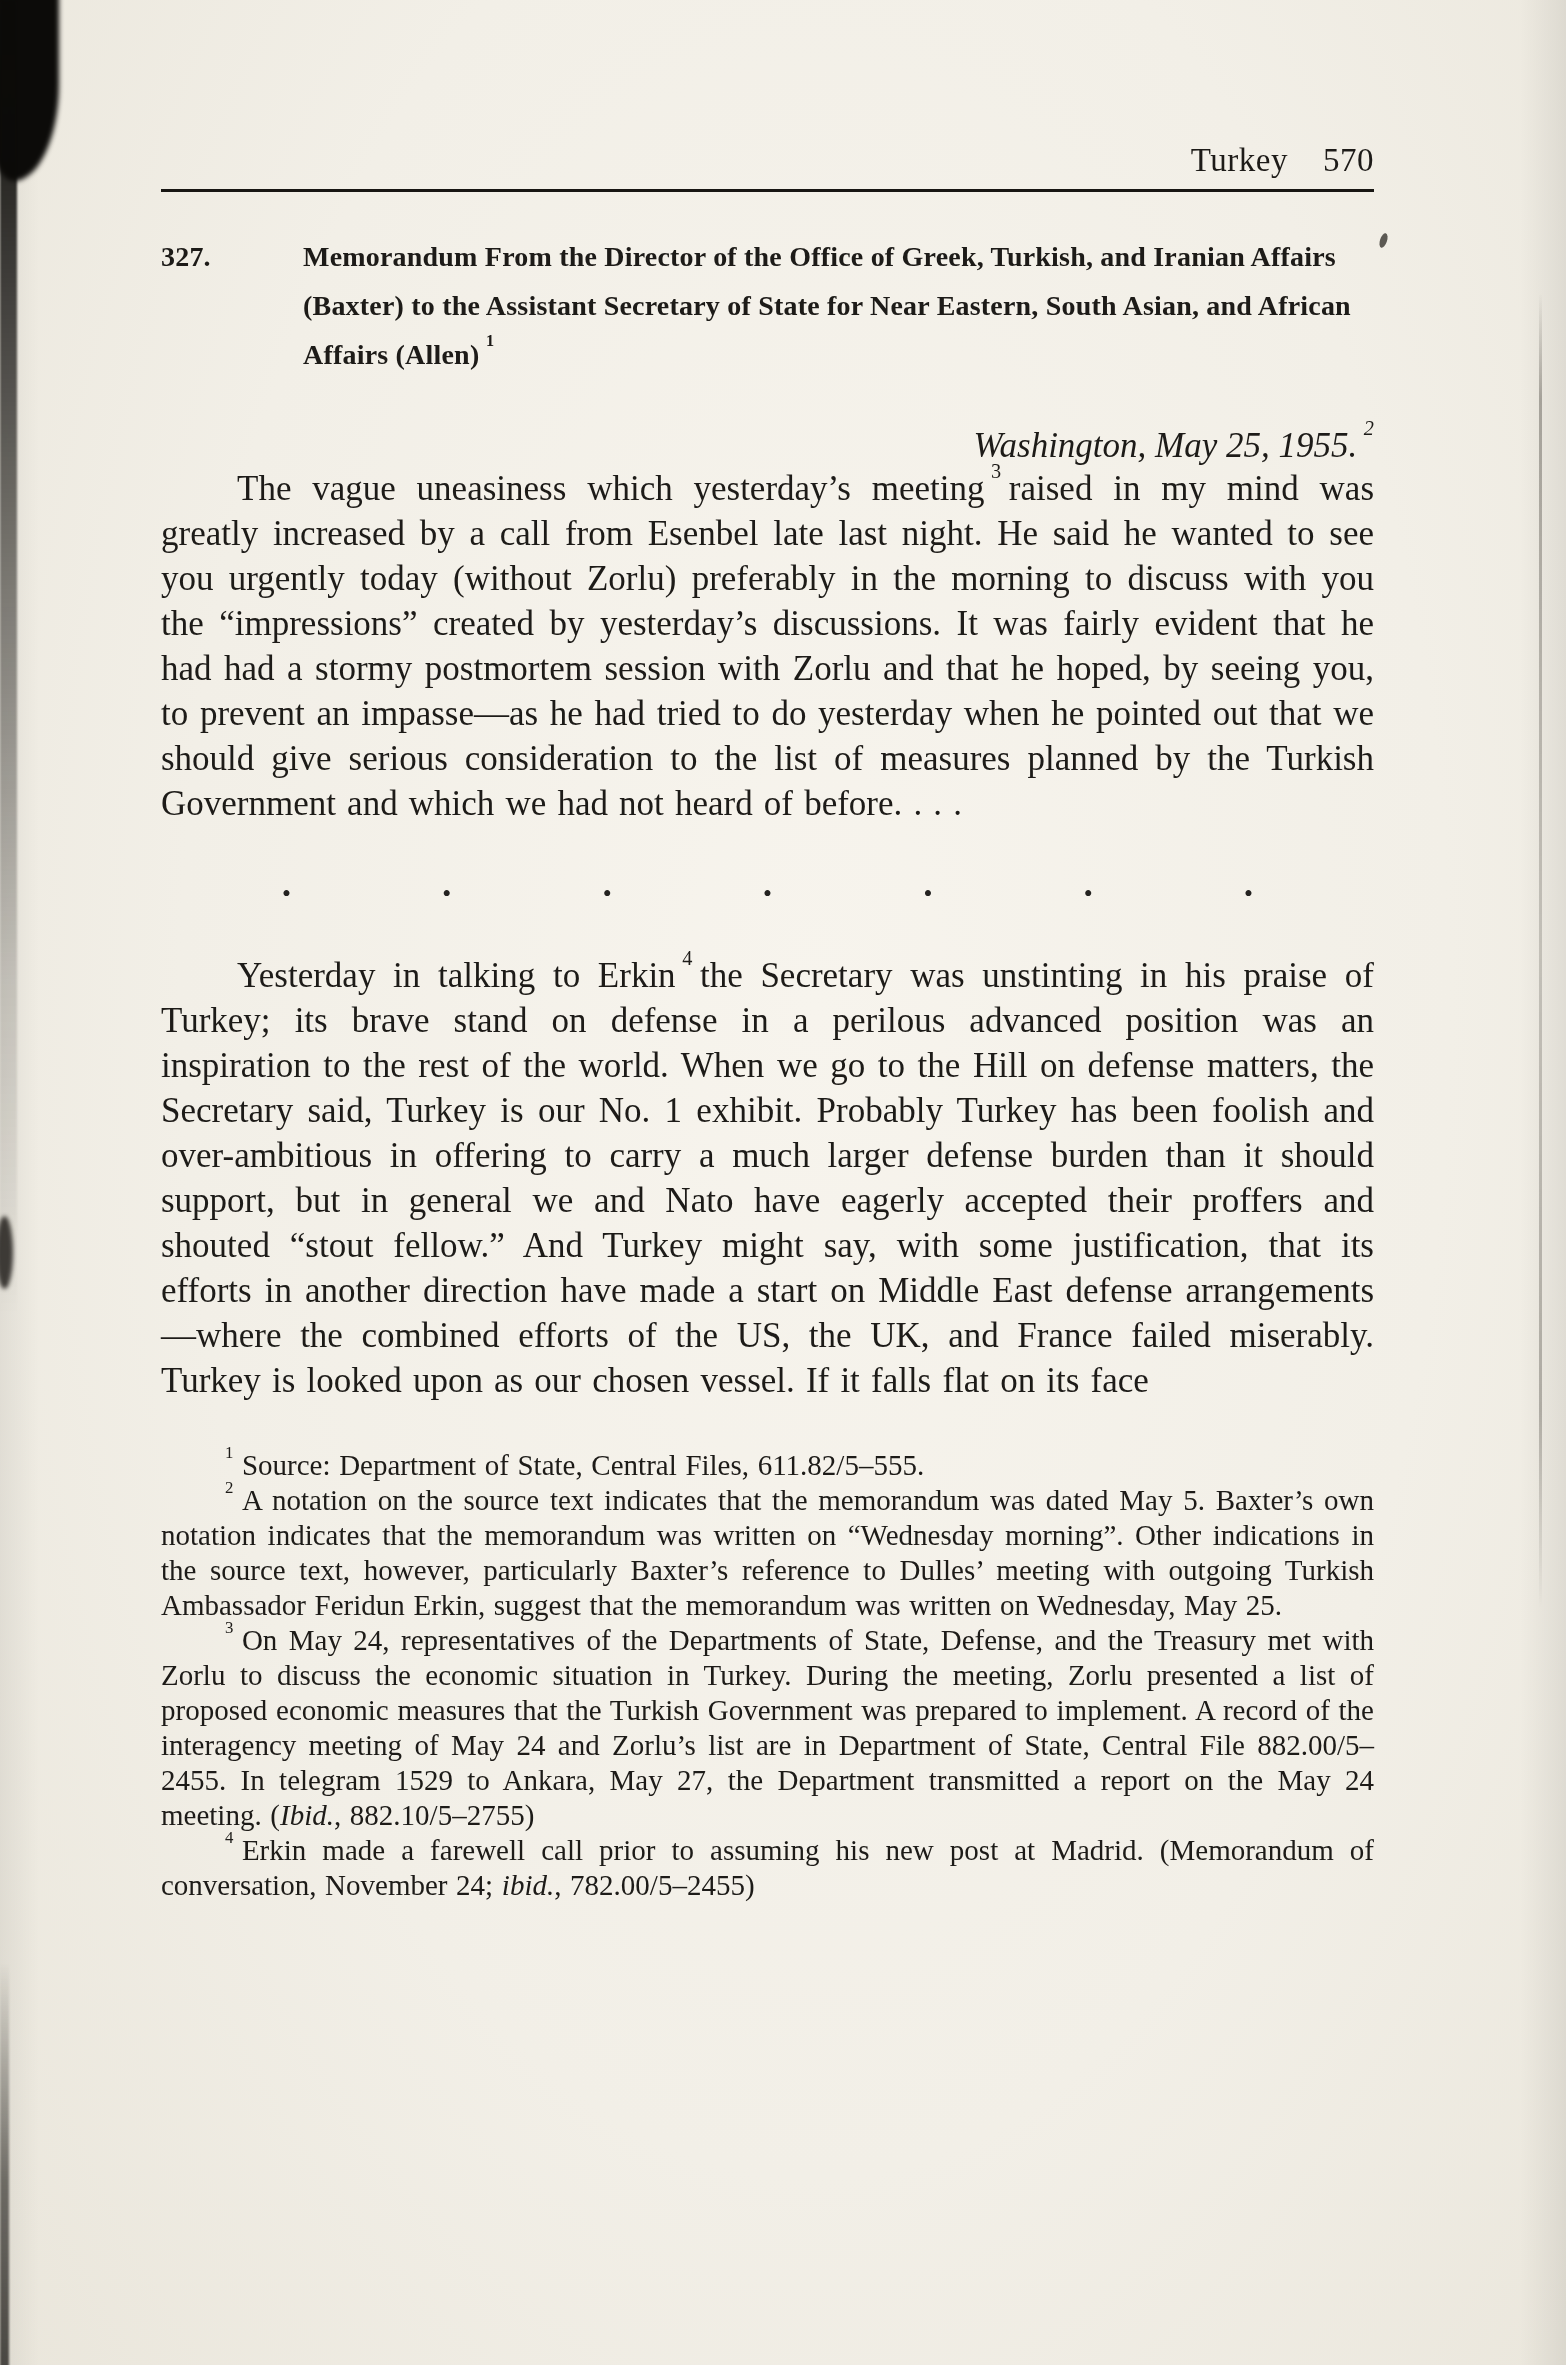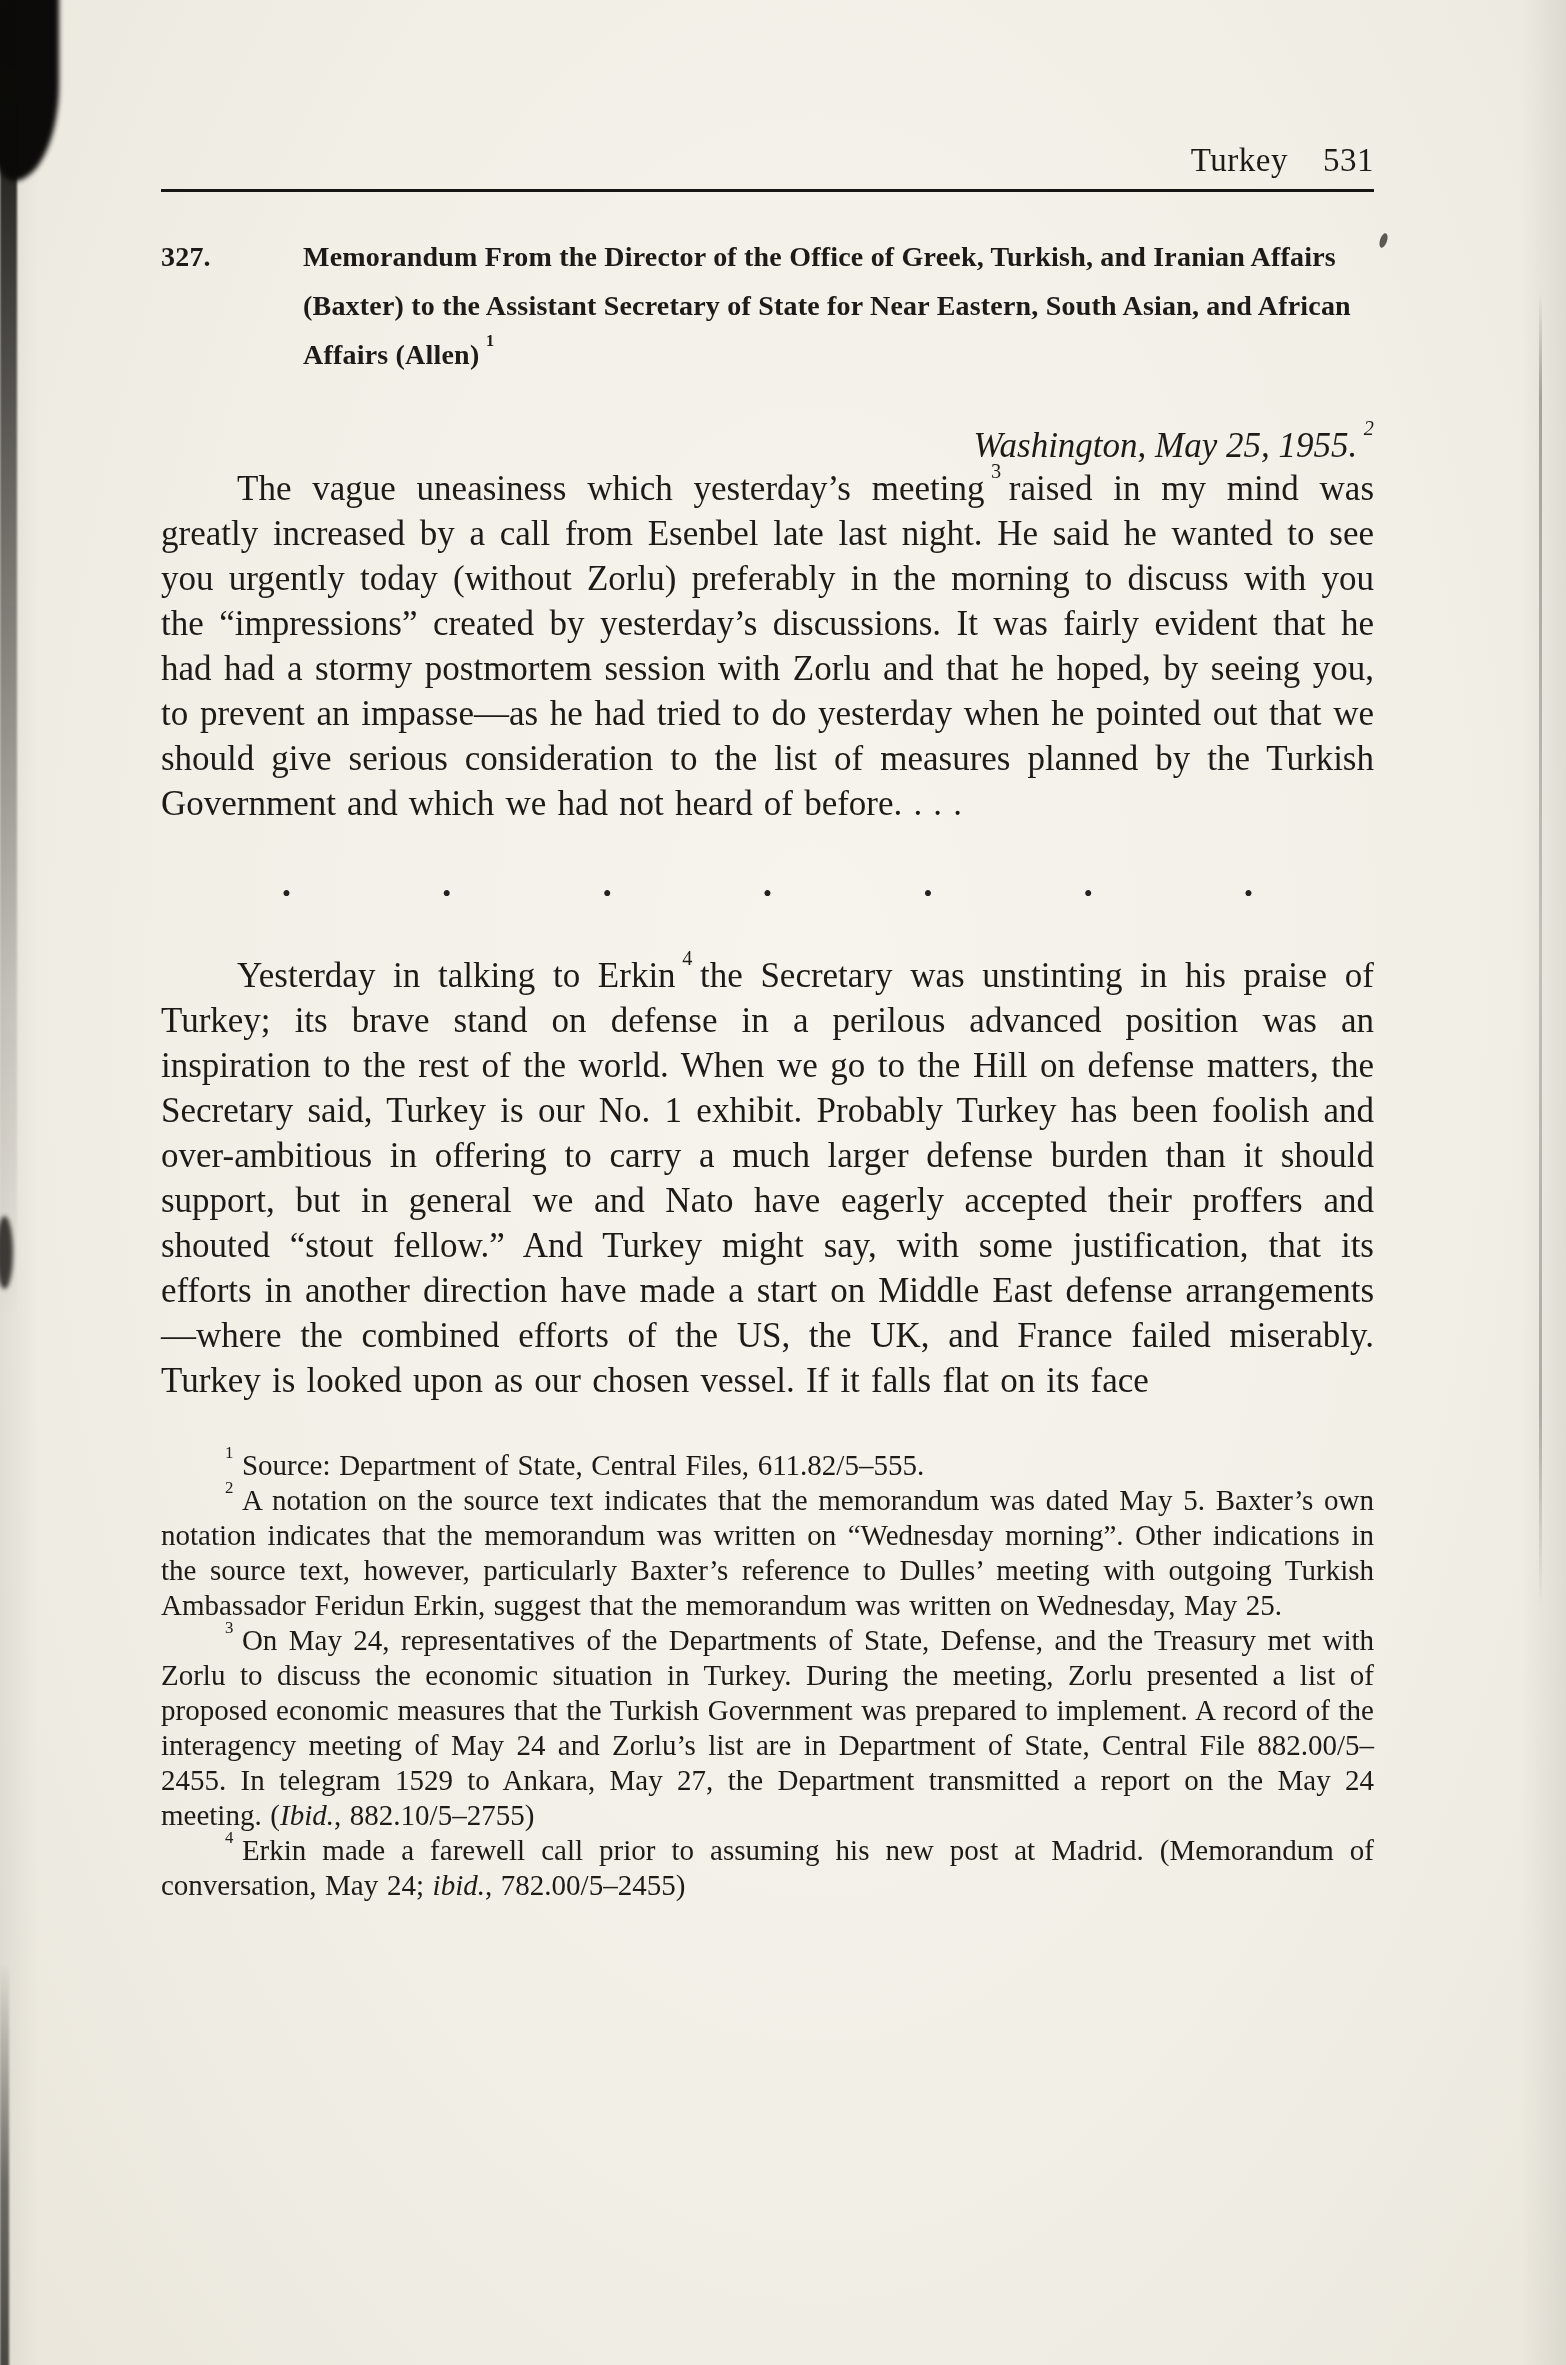--- a/index.html
+++ b/index.html
@@ -158,21 +158,21 @@
   <div class="artifact left-blob"></div>
   <div class="artifact left-strip-lower"></div>
 
   <div class="artifact right-scratch"></div>
   <div class="artifact ink-speck"></div>
 
   <div class="content">
 
     <div class="running-header">
       <span>Turkey</span>
-      <span>531</span>
+      <span>570</span>
     </div>
     <div class="header-rule"></div>
 
     <div class="doc-heading">
       <span class="doc-number">327.</span>
       <span>Memorandum From the Director of the Office of Greek, Turkish, and Iranian Affairs (Baxter) to the Assistant Secretary of State for Near Eastern, South Asian, and African Affairs (Allen)</span><sup class="fn-sup">1</sup>
     </div>
 
     <div class="dateline">
       <span>Washington, May 25, 1955.</span><sup class="fn-sup">2</sup>
@@ -189,18 +189,18 @@
       <span>•</span>
       <span>•</span>
     </div>
 
     <p class="body-para after-break"><span>Yesterday in talking to Erkin</span><sup class="fn-sup">4</sup><span>the Secretary was unstinting in his praise of Turkey; its brave stand on defense in a perilous advanced position was an inspiration to the rest of the world. When we go to the Hill on defense matters, the Secretary said, Turkey is our No. 1 exhibit. Probably Turkey has been foolish and over-ambitious in offering to carry a much larger defense burden than it should support, but in general we and Nato have eagerly accepted their proffers and shouted “stout fellow.” And Turkey might say, with some justification, that its efforts in another direction have made a start on Middle East defense arrangements—where the combined efforts of the US, the UK, and France failed miserably. Turkey is looked upon as our chosen vessel. If it falls flat on its face</span></p>
 
     <div class="footnotes">
       <p class="footnote"><sup class="fn-sup">1</sup><span>Source: Department of State, Central Files, 611.82/5–555.</span></p>
       <p class="footnote"><sup class="fn-sup">2</sup><span>A notation on the source text indicates that the memorandum was dated May 5. Baxter’s own notation indicates that the memorandum was written on “Wednesday morning”. Other indications in the source text, however, particularly Baxter’s reference to Dulles’ meeting with outgoing Turkish Ambassador Feridun Erkin, suggest that the memorandum was written on Wednesday, May 25.</span></p>
       <p class="footnote"><sup class="fn-sup">3</sup><span>On May 24, representatives of the Departments of State, Defense, and the Treasury met with Zorlu to discuss the economic situation in Turkey. During the meeting, Zorlu presented a list of proposed economic measures that the Turkish Government was prepared to implement. A record of the interagency meeting of May 24 and Zorlu’s list are in Department of State, Central File 882.00/5–2455. In telegram 1529 to Ankara, May 27, the Department transmitted a report on the May 24 meeting. (</span><span class="it">Ibid.</span><span>, 882.10/5–2755)</span></p>
-      <p class="footnote"><sup class="fn-sup">4</sup><span>Erkin made a farewell call prior to assuming his new post at Madrid. (Memorandum of conversation, May 24; </span><span class="it">ibid.</span><span>, 782.00/5–2455)</span></p>
+      <p class="footnote"><sup class="fn-sup">4</sup><span>Erkin made a farewell call prior to assuming his new post at Madrid. (Memorandum of conversation, November 24; </span><span class="it">ibid.</span><span>, 782.00/5–2455)</span></p>
     </div>
 
   </div>
 </div>
 
 
 </body></html>

